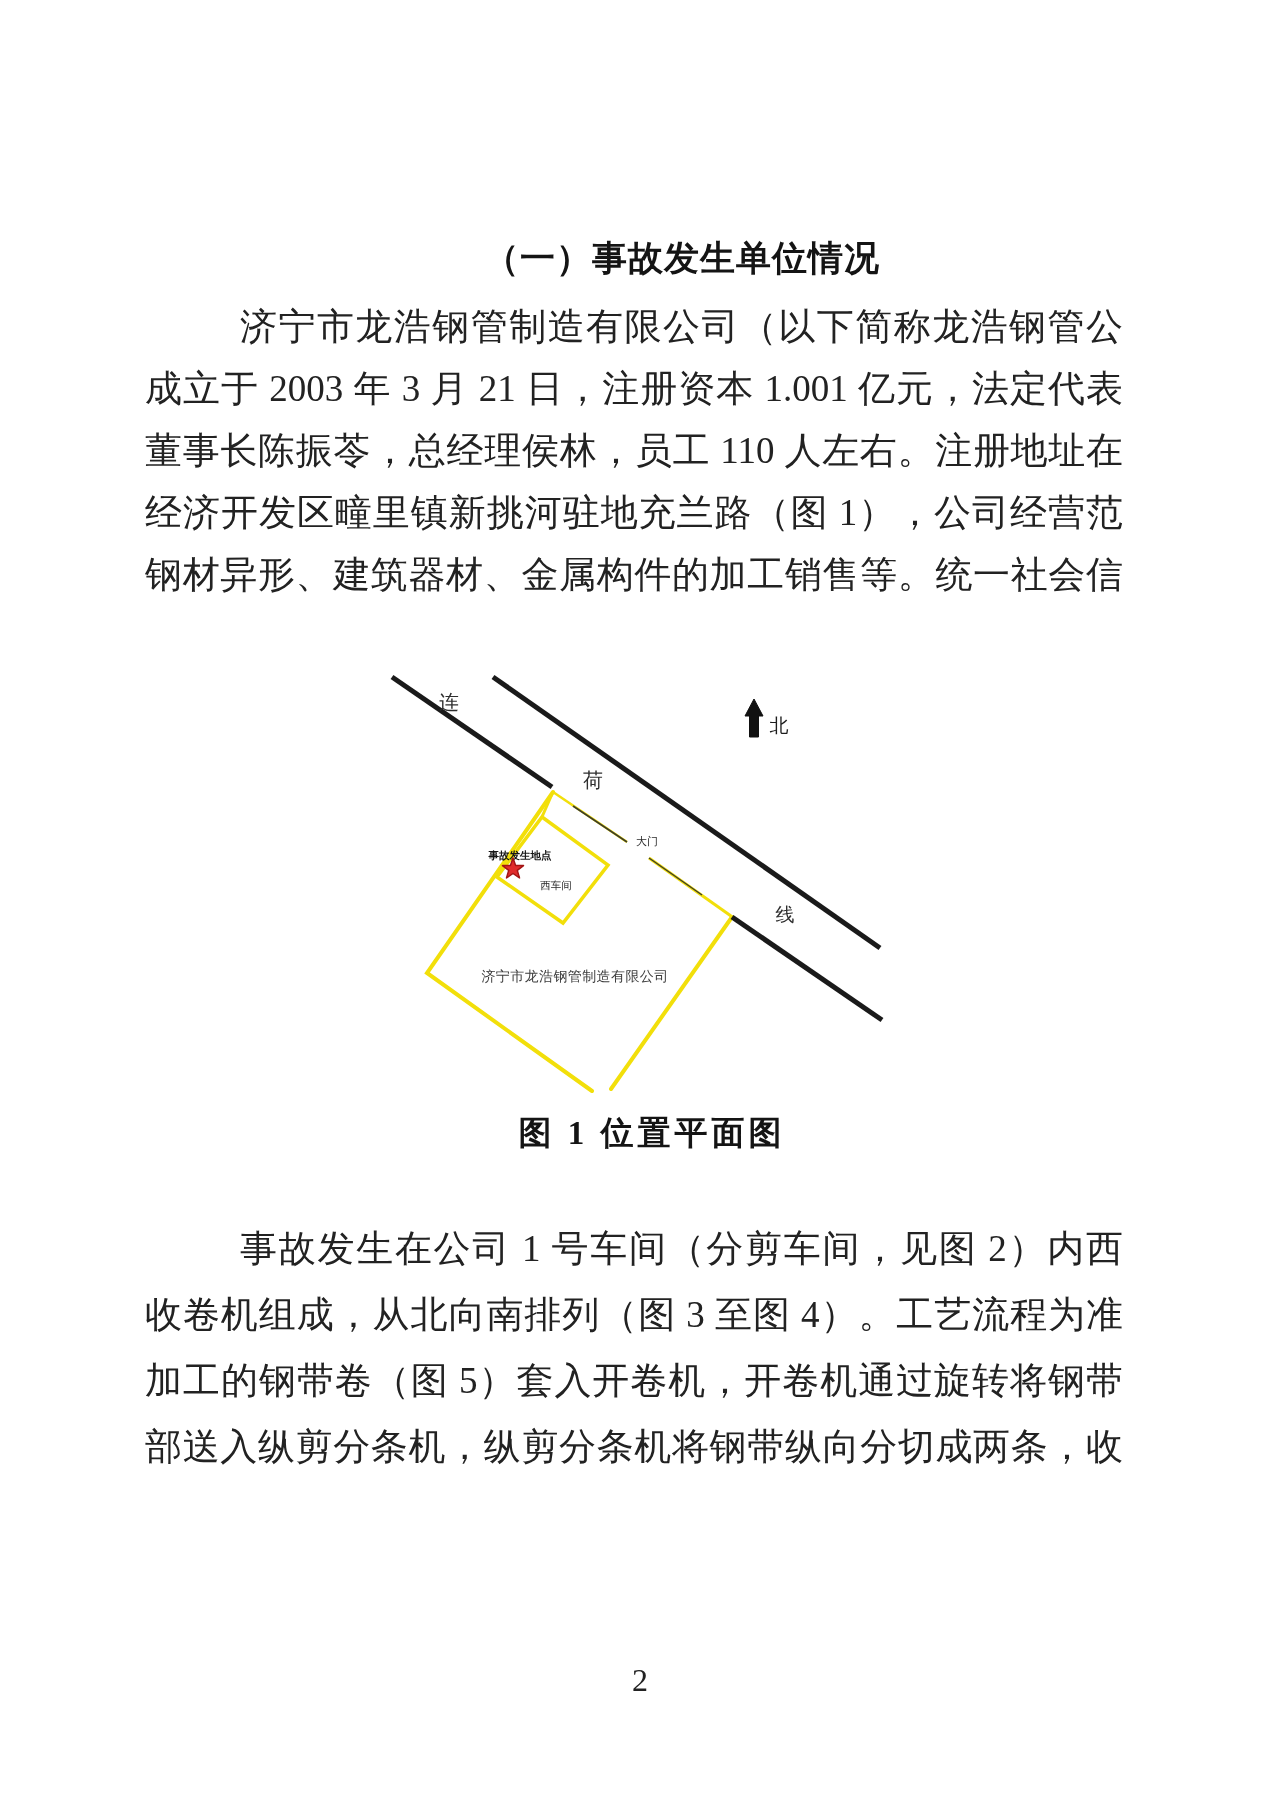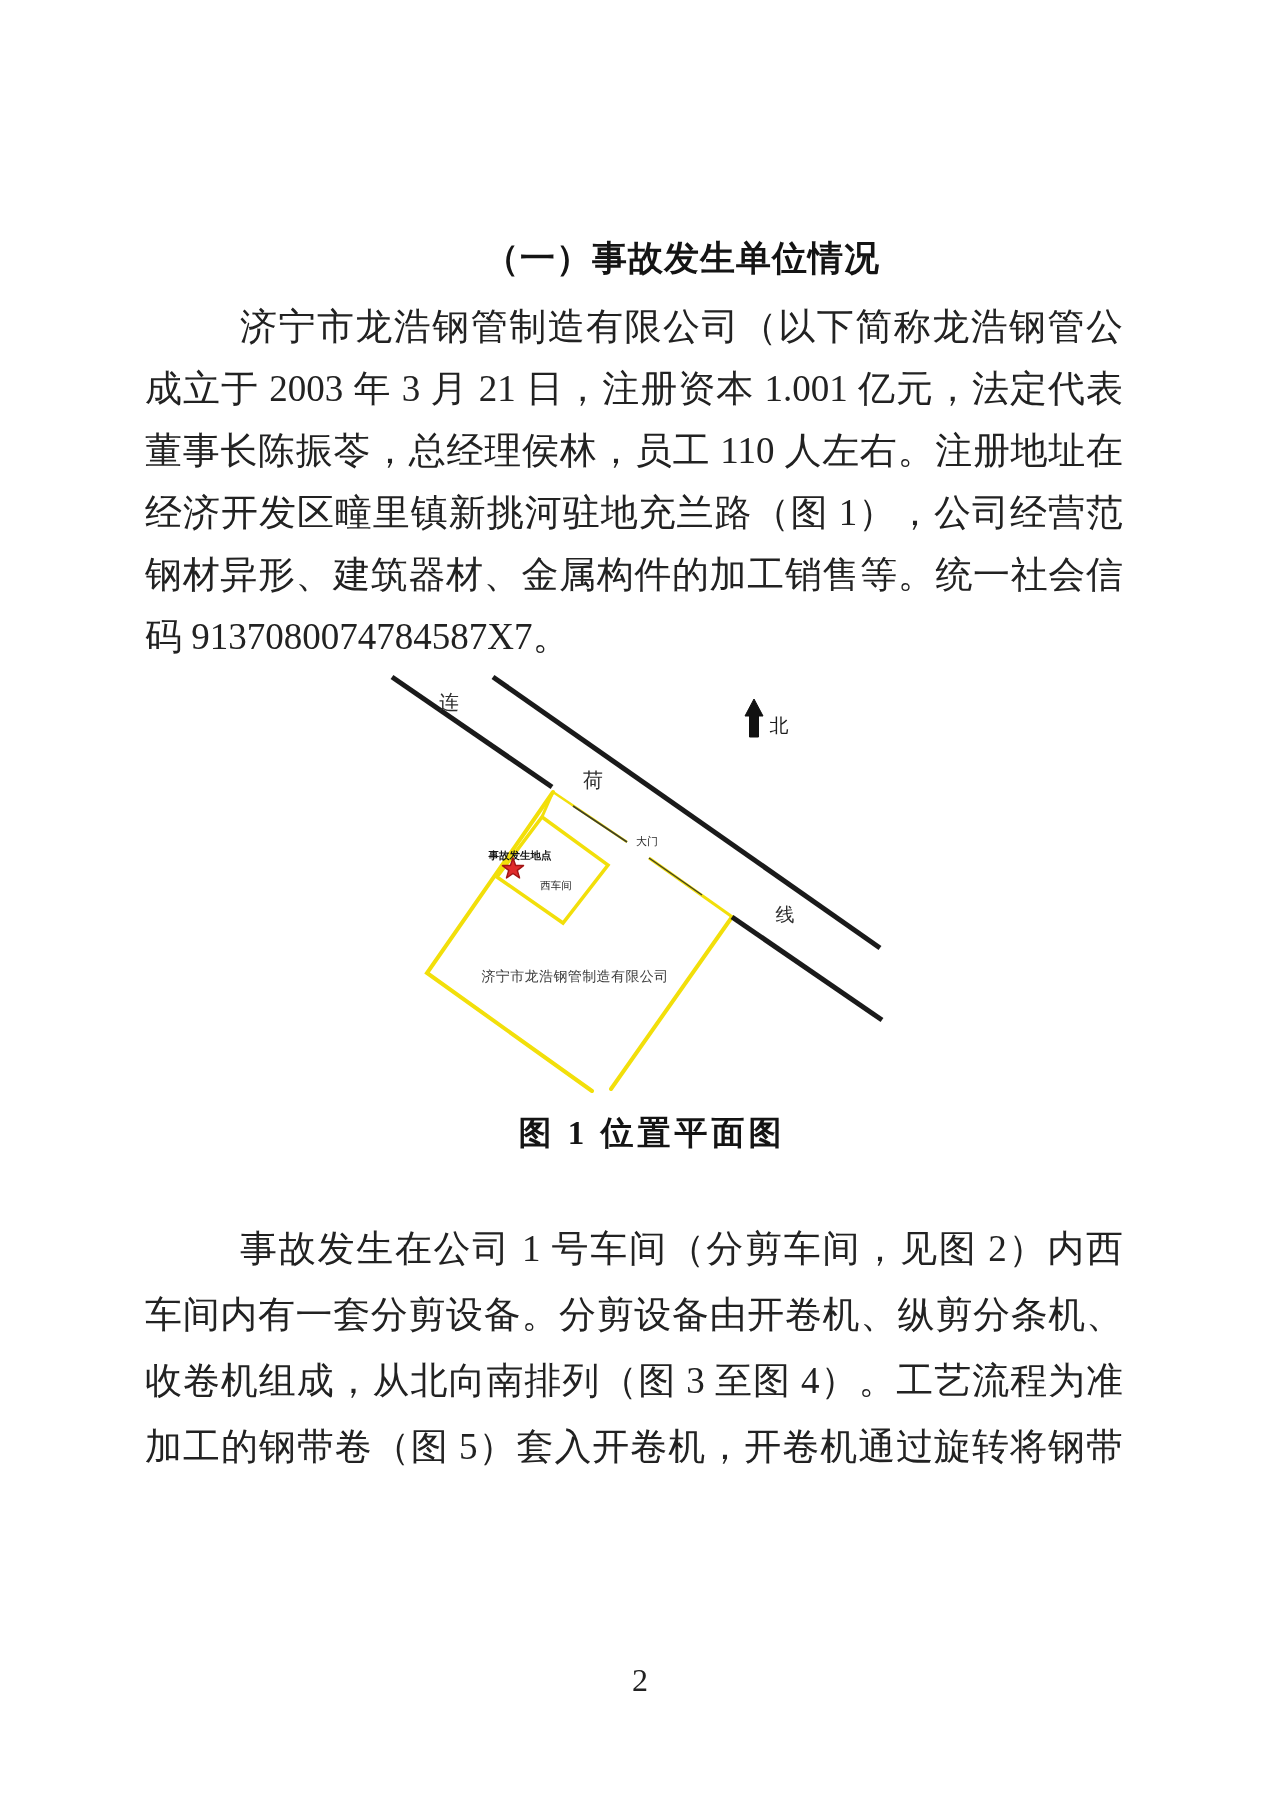--- a/index.html
+++ b/index.html
@@ -54,21 +54,20 @@
 <div class="page">
 
   <h2 class="sec-heading h1pos">（一）事故发生单位情况</h2>
 
   <div class="para para1">
     <div class="tline first">济宁市龙浩钢管制造有限公司（以下简称龙浩钢管公司），</div>
     <div class="tline">成立于 2003 年 3 月 21 日，注册资本 1.001 亿元，法定代表人兼</div>
     <div class="tline">董事长陈振苓，总经理侯林，员工 110 人左右。注册地址在济宁</div>
     <div class="tline">经济开发区疃里镇新挑河驻地充兰路（图 1），公司经营范围为</div>
     <div class="tline">钢材异形、建筑器材、金属构件的加工销售等。统一社会信用代</div>
-    <div class="tline lastline">码 9137080074784587X7。</div>
   </div>
 
   <svg class="figure-svg" width="540" height="445" viewBox="370 660 540 445" font-family="Liberation Serif, DejaVu Serif, serif">
 
     <path d="M 553 792 L 427 973 L 592 1091" fill="none" stroke-width="4" stroke-linecap="round" stroke="#f2df0a"></path>
     <path d="M 732 917 L 611 1089" fill="none" stroke-width="4" stroke-linecap="round" stroke="#f2df0a"></path>
 
     <line x1="553" y1="792" x2="627" y2="842" stroke-width="2.5" stroke="#f2df0a"></line>
     <line x1="573" y1="806" x2="627" y2="842" stroke="#3c3c28" stroke-width="1.6"></line>
     <line x1="649" y1="858" x2="731" y2="916" stroke-width="3" stroke="#f2df0a"></line>
@@ -96,20 +95,20 @@
     <text x="556" y="889" font-size="10.5" fill="#2a2a2a" text-anchor="middle">西车间</text>
 
     <text x="575" y="981" font-size="14" fill="#3d3d3d" text-anchor="middle" letter-spacing="0.4">济宁市龙浩钢管制造有限公司</text>
   </svg>
 
   <p class="fig-caption">图 1 位置平面图</p>
 
 
   <div class="para para2">
     <div class="tline first">事故发生在公司 1 号车间（分剪车间，见图 2）内西侧，</div>
-    <div class="tline">车间内有一套分剪设备。分剪设备由开卷机、纵剪分条机、</div>
     <div class="tline">收卷机组成，从北向南排列（图 3 至图 4）。工艺流程为准备</div>
     <div class="tline">加工的钢带卷（图 5）套入开卷机，开卷机通过旋转将钢带头</div>
+    <div class="tline">部送入纵剪分条机，纵剪分条机将钢带纵向分切成两条，收</div>
   </div>
 
   <div class="page-number">2</div>
 
 </div>
 
 </body></html>

